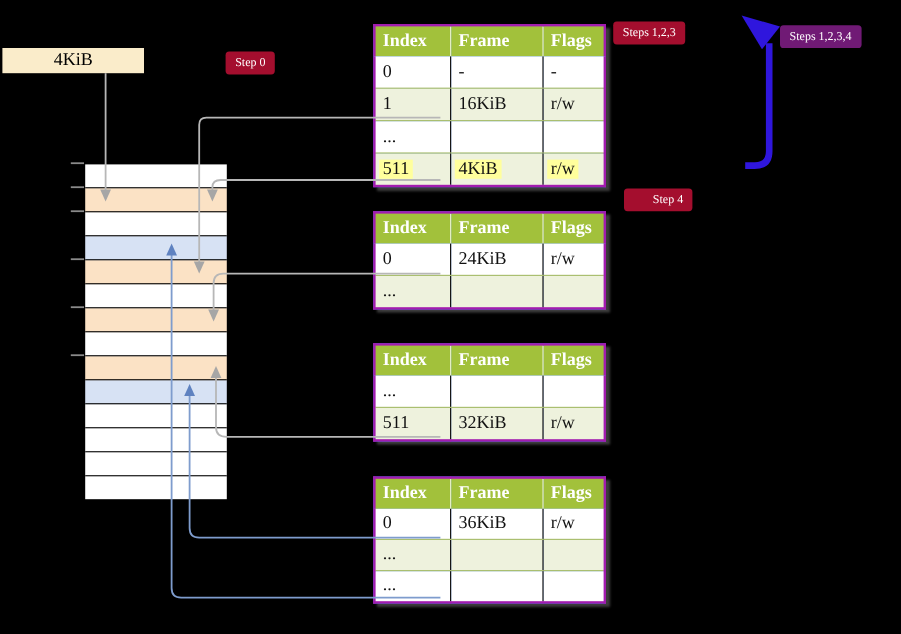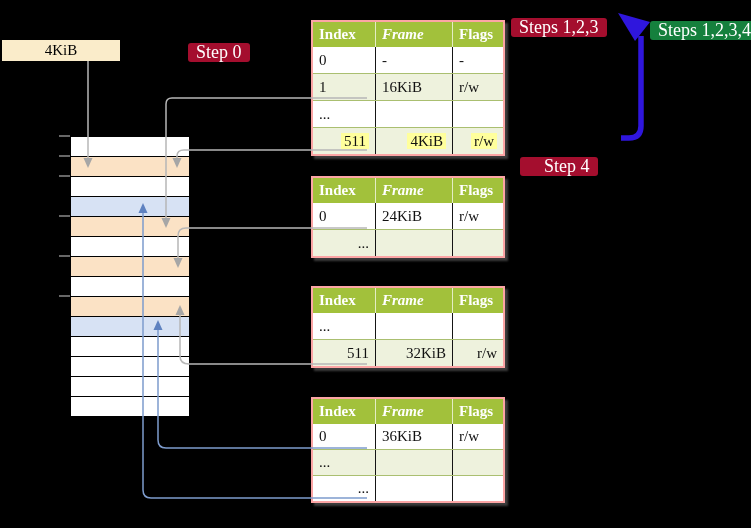--- a/index.html
+++ b/index.html
@@ -9,40 +9,40 @@
   #mem-col{position:absolute;left:70px;top:136px;width:118px;border:1px solid #000;background:#000;}
   .mrow{height:19px;border-bottom:1px solid #000;}
   .mrow:last-child{border-bottom:none;}
   .mrow.white{background:#ffffff;}
   .mrow.orange{background:#fbe2c5;}
   .mrow.blue{background:#d7e2f4;}
   
   #page-size-label{position:absolute;left:2px;top:40px;width:118px;height:21px;background:#faecca;
     color:#000;font-size:15px;text-align:center;line-height:21px;box-shadow:1px 1px 1px rgba(0,0,0,0.35);}
   
-  .step-label{position:absolute;color:#fff;font-size:18px;line-height:17px;padding:1px 8px;
+  .step-label{position:absolute;color:#fff;font-size:10px;line-height:17px;padding:1px 8px;
     border-radius:3px;white-space:nowrap;box-shadow:1.5px 1.5px 1.5px rgba(0,0,0,0.5);font-family:Liberation Serif, serif;}
   .crimson{background:#a40e2e;}
-  .violet{background:#15803d;}
+  .violet{background:#701a75;}
   #step0{left:188px;top:43px;text-align:center;}
   #steps123{left:511px;top:18px;}
   #steps1234{left:650px;top:21px;}
   #step4{left:520px;top:157px;padding-left:24px;}
   
-  table.ptable{position:absolute;border-collapse:collapse;background:#3b82f6;border:2px solid #fca5a5;
+  table.ptable{position:absolute;border-collapse:collapse;background:#3b82f6;border:2px solid #a21caf;
     box-shadow:3px 3px 2px rgba(110,110,110,0.55);table-layout:fixed;}
   table.ptable th{background:#a2c13b;color:#fff;font-weight:bold;font-size:15px;text-align:left;
     padding:1px 6px;height:23px;border-right:1px solid #e4edc4;}
   table.ptable th:last-child{border-right:none;}
   table.ptable td{font-size:15px;color:#111;text-align:left;padding:1px 6px;height:24px;
     border-right:1px solid #151515;border-bottom:1px solid #aabf70;background:#fff;}
   table.ptable td:last-child{border-right:none;}
   table.ptable tbody tr:nth-child(even) td{background:#eef2dd;}
-  table.ptable tbody tr:last-child td{border-bottom:none;text-align:right;}
-  .col-index{width:50px;} .col-frame{width:64px;font-style:italic;} .col-flags{width:38px;}
+  table.ptable tbody tr:last-child td{border-bottom:none;}
+  .col-index{width:50px;} .col-frame{width:64px;} .col-flags{width:38px;}
   #t1{left:311px;top:20px;} #t2{left:311px;top:176px;} #t3{left:311px;top:286px;} #t4{left:311px;top:397px;}
   #t4 td{height:23px;}
   .hl{background:#ffff9c;padding:0 3px;margin-left:-3px;}
   
   #overlay{position:absolute;left:0;top:0;pointer-events:none;}
 </style>
 </head>
 <body>
 
 <div id="canvas">

